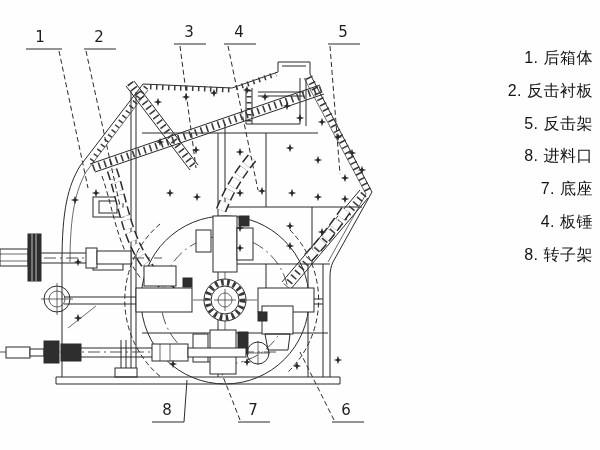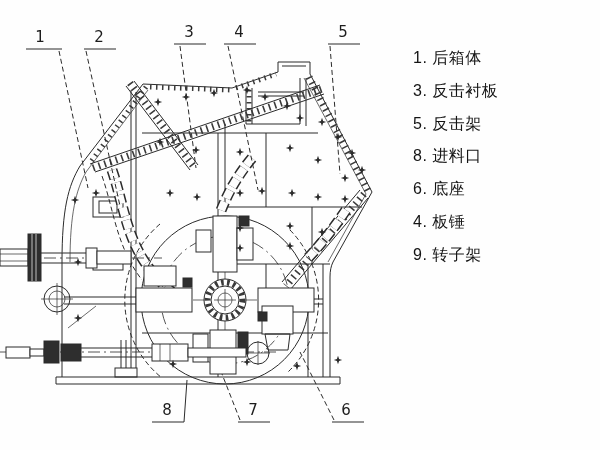--- a/index.html
+++ b/index.html
@@ -15,21 +15,21 @@
   .ln-dashdot{stroke:#2b2b2b;stroke-width:.8;fill:none;stroke-dasharray:12 4 2 4;}
   .hatchband{stroke:#3a3a3a;stroke-width:7;fill:none;stroke-dasharray:1.6 4.4;}
   .hatchband-sm{stroke:#3a3a3a;stroke-width:5;fill:none;stroke-dasharray:1.5 4.5;}
   .chain-outer{stroke:#2b2b2b;stroke-width:11;fill:none;stroke-dasharray:9 4;}
   .chain-inner{stroke:#fdfdfd;stroke-width:8;fill:none;stroke-dasharray:9 4;}
   .whitebox{fill:#fefefe;stroke:#2b2b2b;stroke-width:1;}
   .darkbox{fill:#2e2e2e;stroke:#2b2b2b;stroke-width:1;}
   .callout-num{font-family:"DejaVu Sans",sans-serif;font-size:15px;fill:#1d1d1d;text-anchor:middle;}
   .legend{
     position:absolute;left:413px;top:42px;width:180px;
-    color:#141414;font-size:16px;line-height:32.8px;letter-spacing:.5px;white-space:nowrap;
+    color:#141414;font-size:16px;line-height:32.8px;letter-spacing:.5px;white-space:nowrap;text-align:right;
   }
 </style>
 </head>
 <body>
 
 <div class="stage">
 
   <svg class="drawing" width="600" height="450" viewBox="0 0 600 450">
 
     <defs>
@@ -249,21 +249,21 @@
       <g>
         <text class="callout-num" x="167" y="415">8</text>
         <path class="ln" d="M152,422 H184"></path>
           <path class="ln" d="M184,422 L187,380"></path>
       </g>
     </g>
   </svg>
 
   <div class="legend">
     <div>1. 后箱体</div>
-    <div>3. 反击衬板</div>
+    <div>2. 反击衬板</div>
     <div>5. 反击架</div>
     <div>8. 进料口</div>
-    <div>6. 底座</div>
+    <div>7. 底座</div>
     <div>4. 板锤</div>
-    <div>9. 转子架</div>
+    <div>8. 转子架</div>
   </div>
 
 </div>
 
 </body></html>

